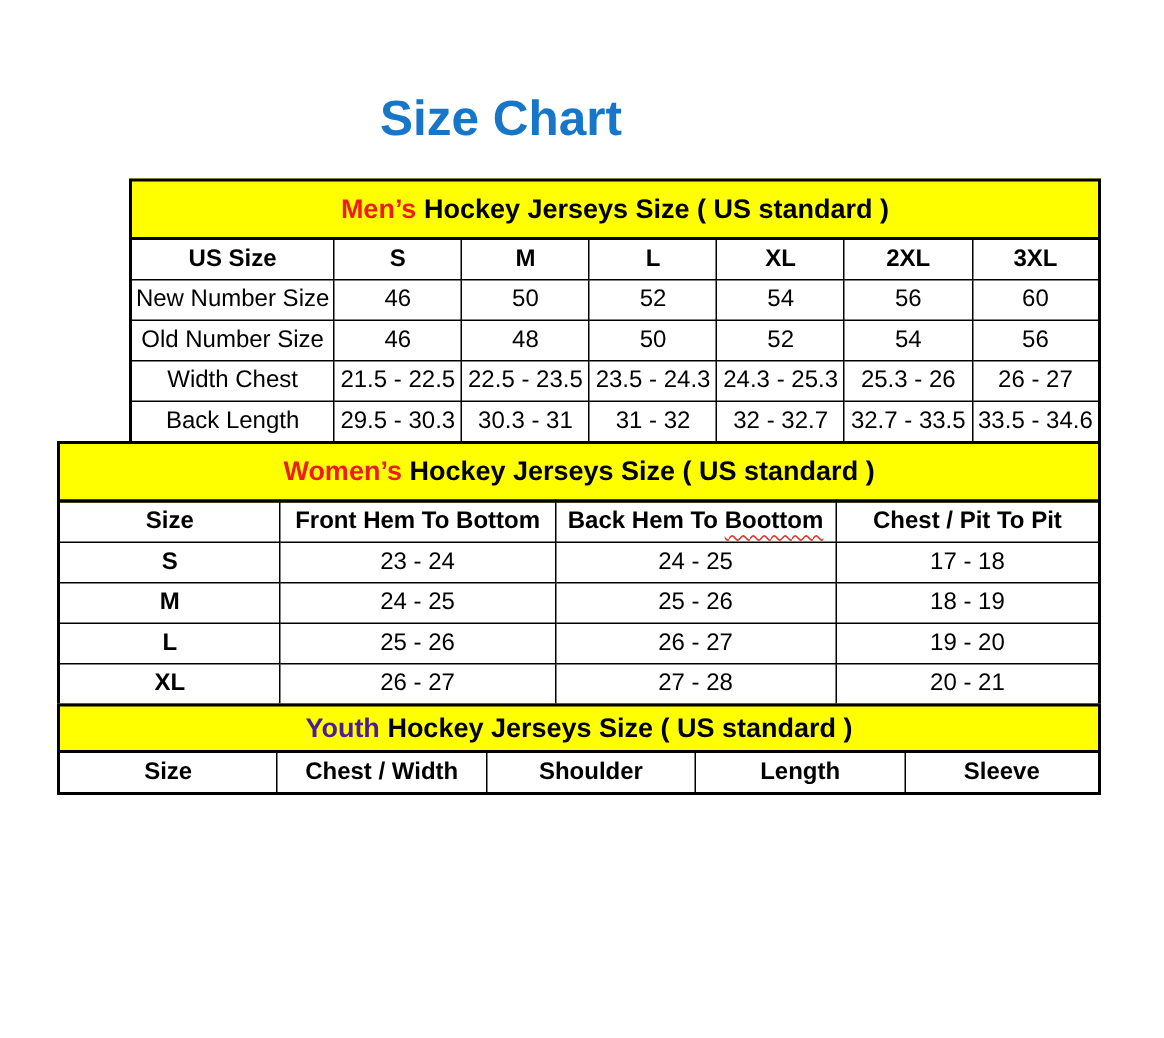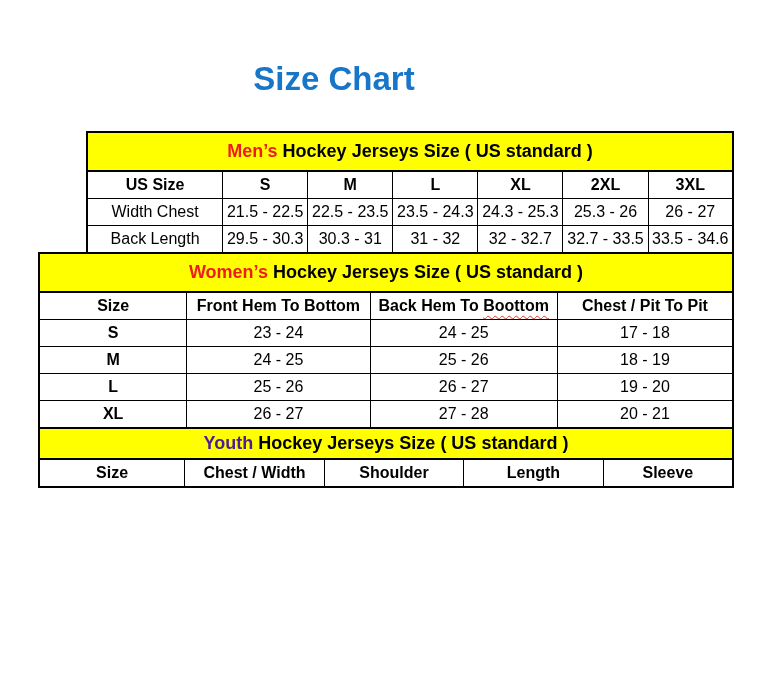--- a/index.html
+++ b/index.html
@@ -24,21 +24,21 @@
     color: #1776c8;
     letter-spacing: 0px;
   }
   .chart {
     position: absolute;
     left: 38px;
     top: 119px;
     width: 696px;
   }
   .sec { margin-top: -2px; }
-  .sec:first-child { margin-top: 12px; padding-left: 48px; }
+  .sec:first-child { margin-top: 0; padding-left: 48px; }
   .band {
     background: #ffff00;
     border: 2px solid #000;
     height: 37px;
     display: flex;
     align-items: center;
     justify-content: center;
     font-weight: bold;
     font-size: 18px;
   }
@@ -99,20 +99,38 @@
               <th>US Size</th>
               <th>S</th>
               <th>M</th>
               <th>L</th>
               <th>XL</th>
               <th>2XL</th>
               <th>3XL</th>
             </tr>
           </thead>
           <tbody>
+            <tr>
+              <th class="rowlabel">New Number Size</th>
+              <td>46</td>
+              <td>50</td>
+              <td>52</td>
+              <td>54</td>
+              <td>56</td>
+              <td>60</td>
+            </tr>
+            <tr>
+              <th class="rowlabel">Old Number Size</th>
+              <td>46</td>
+              <td>48</td>
+              <td>50</td>
+              <td>52</td>
+              <td>54</td>
+              <td>56</td>
+            </tr>
             <tr>
               <th class="rowlabel">Width Chest</th>
               <td>21.5 - 22.5</td>
               <td>22.5 - 23.5</td>
               <td>23.5 - 24.3</td>
               <td>24.3 - 25.3</td>
               <td>25.3 - 26</td>
               <td>26 - 27</td>
             </tr>
             <tr>

